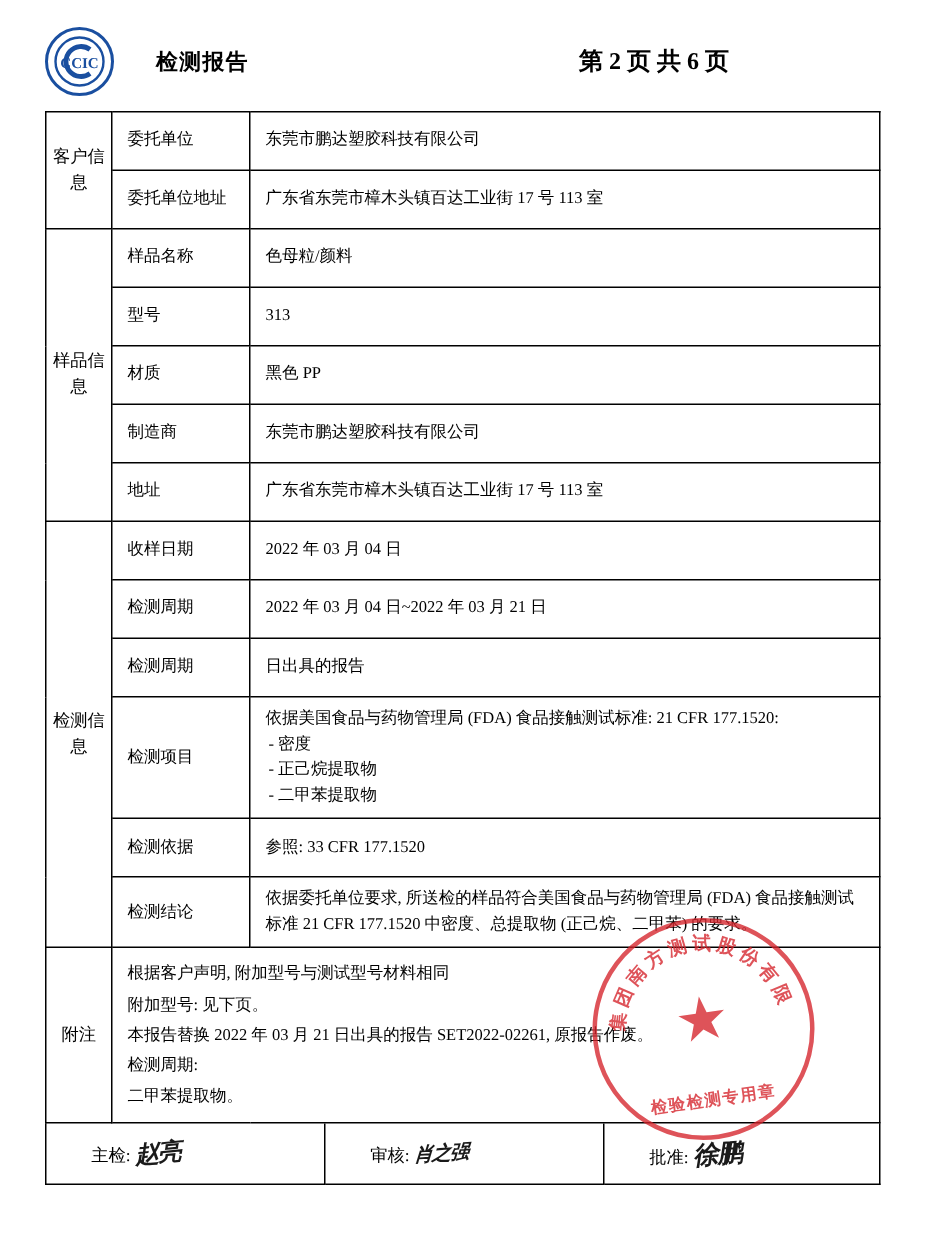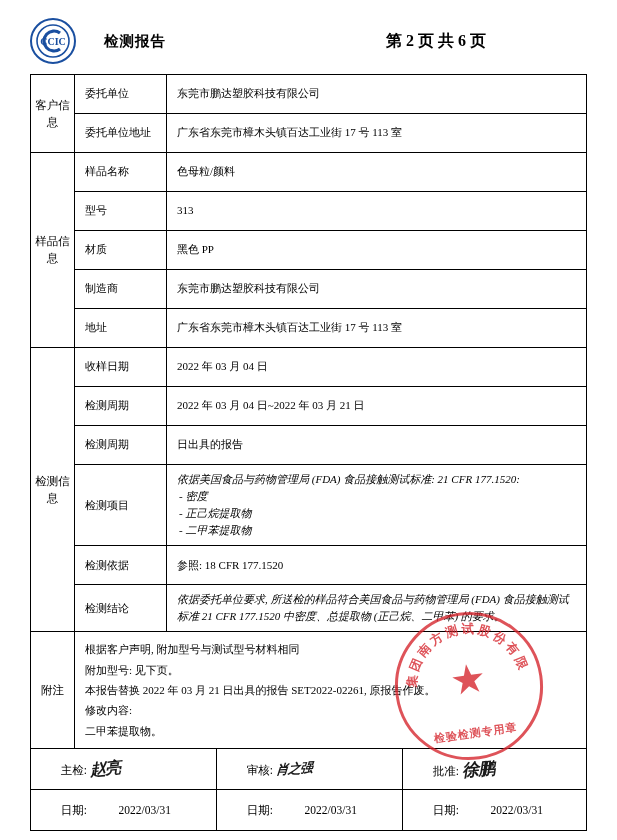--- a/index.html
+++ b/index.html
@@ -83,21 +83,21 @@
   }
   td.cat .l { display:block; }
   td.field {
     width: 92px;
     padding-left: 10px;
   }
   td.val {
     padding-left: 10px;
   }
   td.tall { height: 26px; }
-  .multi { line-height: 1.75; font-style: italic; }
+  .multi { line-height: 1.75; }
   .indent { display:block; padding-left: 2px; }
 
   
   td.notes {
     padding: 7px 10px 7px 10px;
     line-height: 1.85;
     vertical-align: top;
   }
   td.notes div { white-space: nowrap; }
 
@@ -281,36 +281,36 @@
         <td class="field">检测项目</td>
         <td class="val multi">
           <span>依据美国食品与药物管理局 (FDA) 食品接触测试标准: 21 CFR 177.1520:</span>
           <span class="indent">- 密度</span>
           <span class="indent">- 正己烷提取物</span>
           <span class="indent">- 二甲苯提取物</span>
         </td>
       </tr>
       <tr>
         <td class="field tall">检测依据</td>
-        <td class="val tall">参照: 18 CFR 177.1520</td>
+        <td class="val tall">参照: 33 CFR 177.1520</td>
       </tr>
       <tr>
         <td class="field">检测结论</td>
         <td class="val multi">依据委托单位要求, 所送检的样品符合美国食品与药物管理局 (FDA) 食品接触测试标准 21 CFR 177.1520 中密度、总提取物 (正己烷、二甲苯) 的要求。</td>
       </tr>
 
       <tr>
         <td class="cat">
           <span class="l">附注</span>
         </td>
         <td class="notes" colspan="2">
           <div>根据客户声明, 附加型号与测试型号材料相同</div>
           <div>附加型号: 见下页。</div>
           <div>本报告替换 2022 年 03 月 21 日出具的报告 SET2022-02261, 原报告作废。</div>
-          <div>修改内容:</div>
+          <div>检测周期:</div>
           <div>二甲苯提取物。</div>
         </td>
       </tr>
     </tbody>
   </table>
 
   <table class="sig-table">
     <colgroup>
         <col style="width:186px">
         <col style="width:186px">
@@ -322,34 +322,20 @@
           <span class="sig-label">主检:</span>
           <span class="handwriting">赵亮</span>
         </td>
         <td class="sig-cell">
           <span class="sig-label">审核:</span>
           <span class="handwriting hw2">肖之强</span>
         </td>
         <td class="sig-cell">
           <span class="sig-label">批准:</span>
           <span class="handwriting hw3">徐鹏</span>
-        </td>
-      </tr>
-      <tr>
-        <td class="sig-cell">
-          <span class="sig-label">日期:</span>
-          <span class="sig-value date-value">2022/03/31</span>
-        </td>
-        <td class="sig-cell">
-          <span class="sig-label">日期:</span>
-          <span class="sig-value date-value">2022/03/31</span>
-        </td>
-        <td class="sig-cell">
-          <span class="sig-label">日期:</span>
-          <span class="sig-value date-value">2022/03/31</span>
         </td>
       </tr>
     </tbody>
   </table>
 
   <div class="stamp">
     <svg class="stamp-ring-text" viewBox="0 0 142 142">
       <defs>
         <path id="ringpath" d="M 18,71 A 53,53 0 1 1 124,71"></path>
       </defs>

